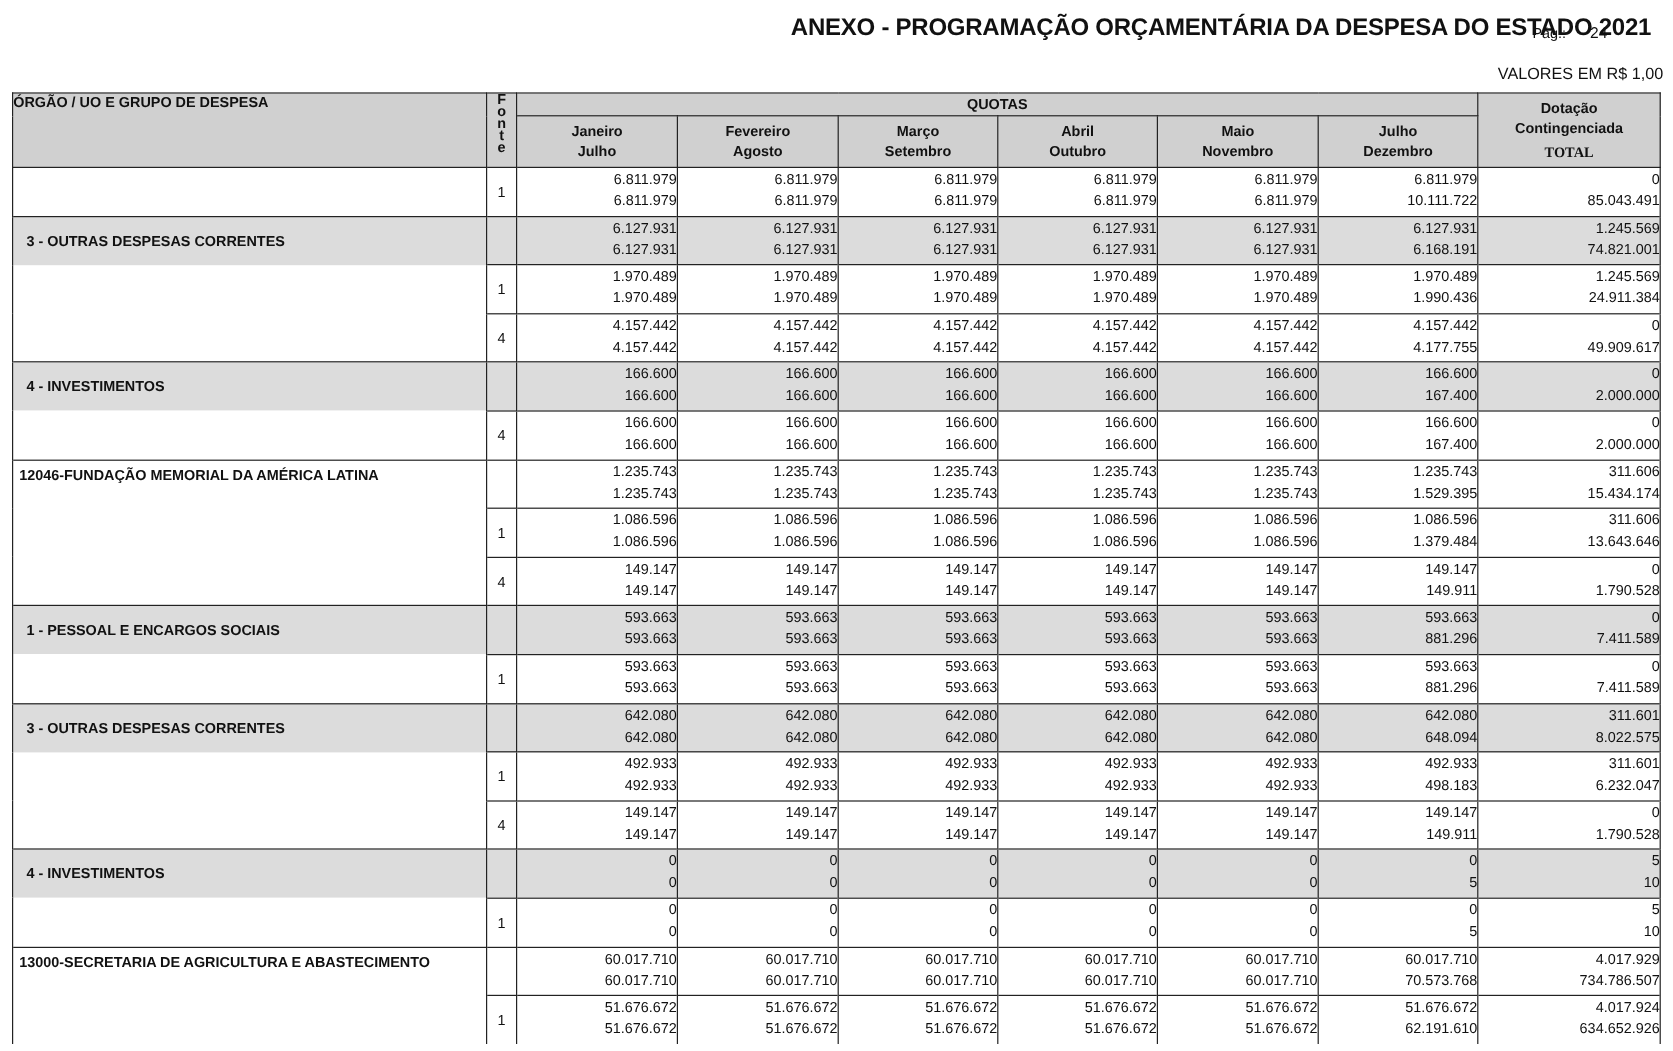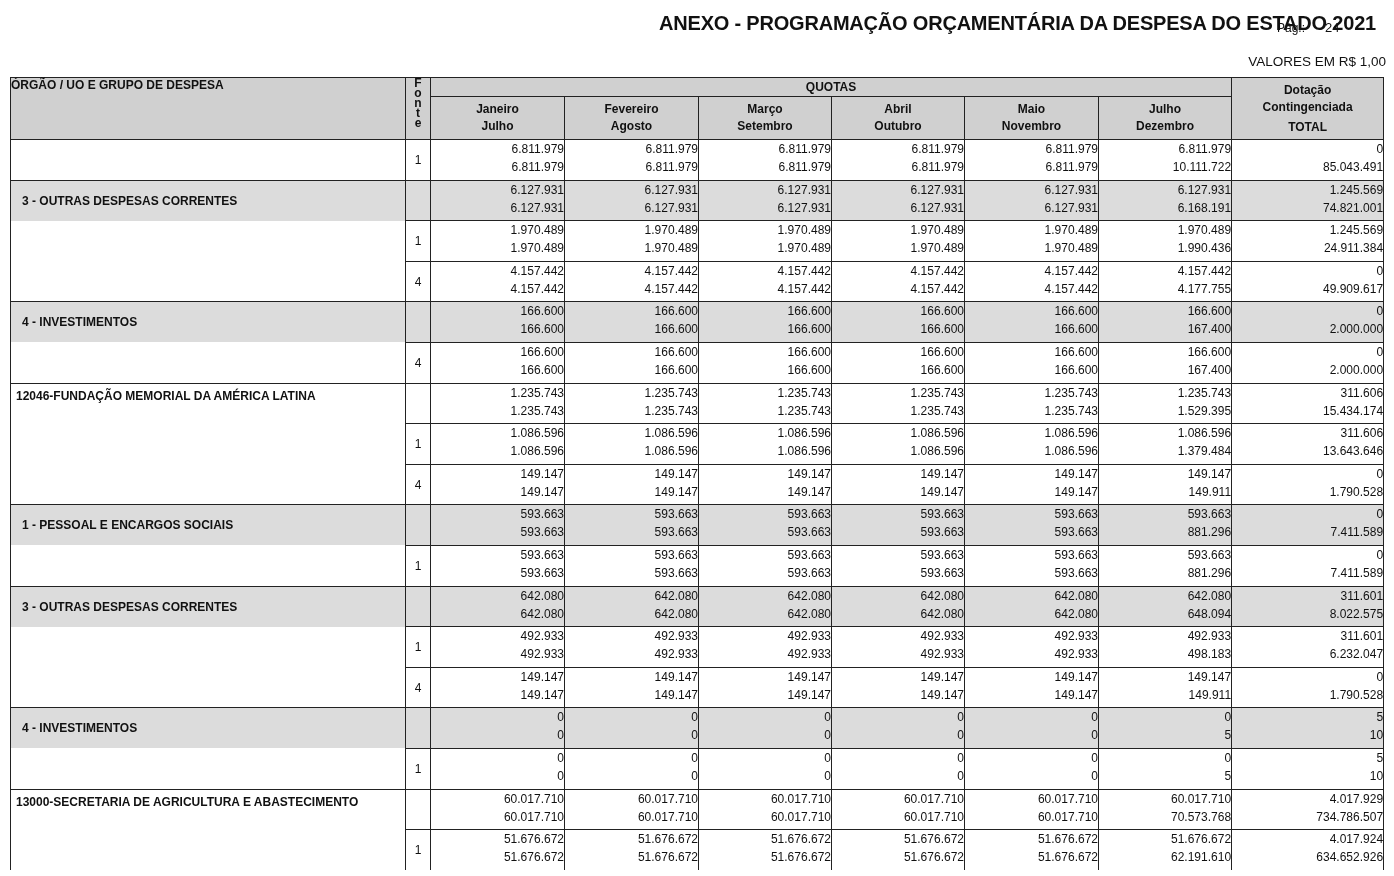--- a/index.html
+++ b/index.html
@@ -21,21 +21,21 @@
   col.c-m { width: 134px; }
   col.c-m2 { width: 133px; }
   col.c-tot { width: 152px; }
 
   thead th { background: #d0d0d0; border: 1.5px solid #222; font-weight: bold; }
   th.h-name { text-align: left; vertical-align: top; padding: 10px 0 0 20px; font-size: 14px; }
   th.h-fonte { font-size: 8.5px; line-height: 10px; padding-top: 2px; vertical-align: top; }
   th.h-quotas { height: 18px; font-size: 13px; border-bottom: 1.5px solid #222; }
   th.h-month { height: 42px; font-size: 12.5px; line-height: 17px; }
   th.h-total { font-size: 12.5px; line-height: 17px; padding-top: 4px; }
-  th.h-total .t { display: block; margin-top: 3px; }
+  th.h-total .t { display: block; margin-top: 3px; font-family: Liberation Serif, serif; }
 
   tbody td { border-left: 1.5px solid #222; border-right: 1.5px solid #222; }
   tbody tr { height: 40.6px; }
   tbody tr.sep td { border-top: 1.5px solid #222; }
   tbody tr.grp td.c-label, tbody tr.grp td.c-fnt, tbody tr.grp td.c-val { background: #dcdcdc; }
   td.c-label { vertical-align: middle; font-weight: bold; font-size: 12px; }
   tr.grp td.c-label { padding-left: 11px; }
   tr.org td.c-label { vertical-align: top; padding: 5px 0 0 5px; }
   td.c-label.empty { border-top: none !important; }
   td.c-fnt { text-align: center; vertical-align: middle; font-size: 14px; padding-top: 6px; }

